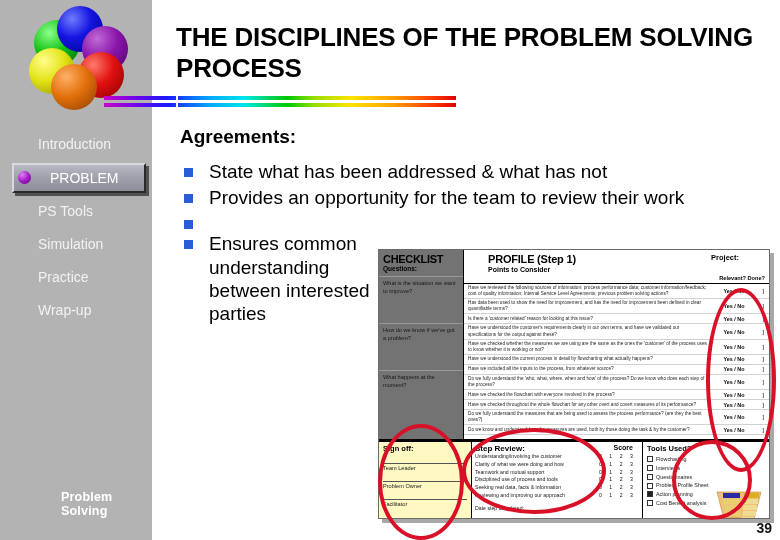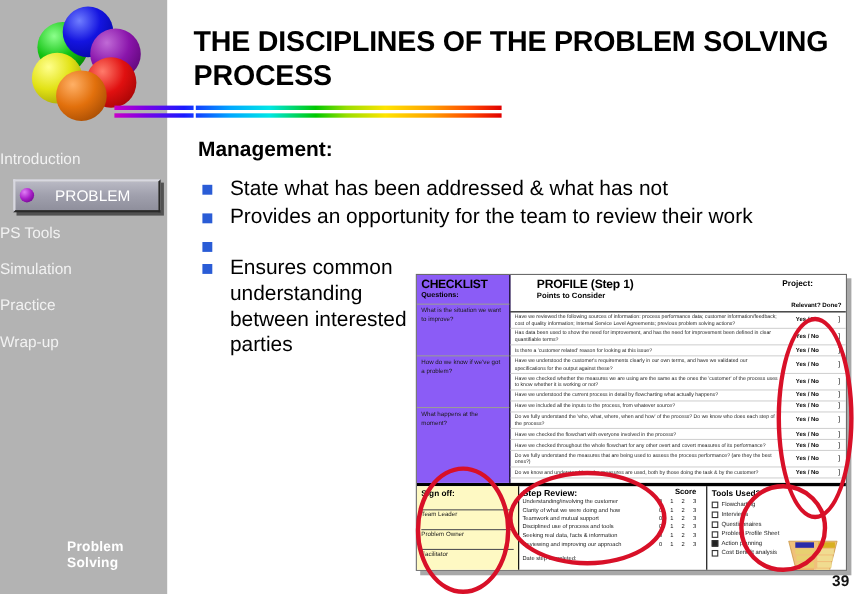--- a/index.html
+++ b/index.html
@@ -25,21 +25,21 @@
   .s-blue  {left:33px;top:2px; background:radial-gradient(circle at 33% 28%, #6f7dff 0%, #1414e0 42%, #00008c 100%);}
   .s-purple{left:58px;top:22px;background:radial-gradient(circle at 33% 28%, #c06ad6 0%, #8a15ab 45%, #4c0063 100%);}
   .s-red   {left:54px;top:48px;background:radial-gradient(circle at 33% 28%, #ff7b6b 0%, #e01010 45%, #8c0000 100%);}
   .s-orange{left:27px;top:60px;background:radial-gradient(circle at 33% 28%, #ffb066 0%, #e2700c 45%, #8c3d00 100%);}
   .s-yellow{left:5px; top:44px;background:radial-gradient(circle at 33% 28%, #ffff8c 0%, #e2e215 45%, #8c8c00 100%);}
   .s-green {left:10px;top:16px;background:radial-gradient(circle at 33% 28%, #8cff8c 0%, #13c313 45%, #006b00 100%);}
 
   .nav{position:absolute;left:0;top:128px;width:152px;}
   .nav-item{
     position:relative;height:33px;line-height:33px;
-    color:#ffffff;font-size:14px;text-align:left;
+    color:#ffffff;font-size:14px;text-align:left;padding-left:38px;
     white-space:nowrap;
   }
   .nav-item.plain{ color:#f2f2f2; }
   .nav-item.active{
     margin:2px 6px 2px 12px;height:26px;line-height:26px;padding-left:36px;
     background:linear-gradient(180deg,#b9b9c4 0%,#a0a0ad 48%,#8f8f9c 100%);
     border-top:2px solid #d8d8e0;border-left:2px solid #d8d8e0;
     border-right:2px solid #2a2a2a;border-bottom:2px solid #2a2a2a;
     color:#ffffff;font-size:14px;
     box-shadow:3px 3px 0 rgba(0,0,0,.55);
@@ -85,21 +85,21 @@
 
   
   .checklist{
     position:absolute;left:378px;top:249px;width:390px;height:268px;
     background:#ffffff;border:1px solid #6b6b6b;
     box-shadow:4px 4px 0 #a8a8a8;
     font-family:"Liberation Sans", sans-serif;overflow:hidden;
   }
   .cl-top{display:flex;border-bottom:1px solid #000;}
   .cl-left-col{
-    width:84px;flex:0 0 auto;background:#8b5cf6;border-right:1px solid #000;
+    width:84px;flex:0 0 auto;background:#737373;border-right:1px solid #000;
   }
   .cl-title{font-size:11px;font-weight:bold;color:#000;padding:3px 3px 0 4px;letter-spacing:-.3px;}
   .cl-sub{font-size:6.5px;font-weight:bold;color:#000;padding:0 4px 4px;}
   .cl-q{
     font-size:5.6px;color:#1a1a1a;padding:3px 4px;line-height:1.35;
     border-top:1px solid #9a9a9a;
   }
   .cl-q.sp{min-height:40px;}
   .cl-right-col{flex:1;}
   .cl-hdr-row{display:flex;align-items:flex-start;padding:3px 4px 2px;margin-left:20px;}
@@ -204,21 +204,21 @@
     </div>
 
     <div class="footer-tag">Problem Solving</div>
   </div>
 
   <div class="title">THE DISCIPLINES OF THE PROBLEM SOLVING PROCESS</div>
   <div class="rainbow"></div>
   <div class="rainbow2"></div>
   <div class="rainbow-tick"></div>
 
-  <div class="content-head">Management:</div>
+  <div class="content-head">Agreements:</div>
 
   <div class="blist">
     <div class="bullet-row">
       <span class="bullet-sq"></span>
       <span class="bullet-tx">State what has been addressed &amp; what has not</span>
     </div>
     <div class="bullet-row">
       <span class="bullet-sq"></span>
       <span class="bullet-tx">Provides an opportunity for the team to review their work</span>
     </div>

